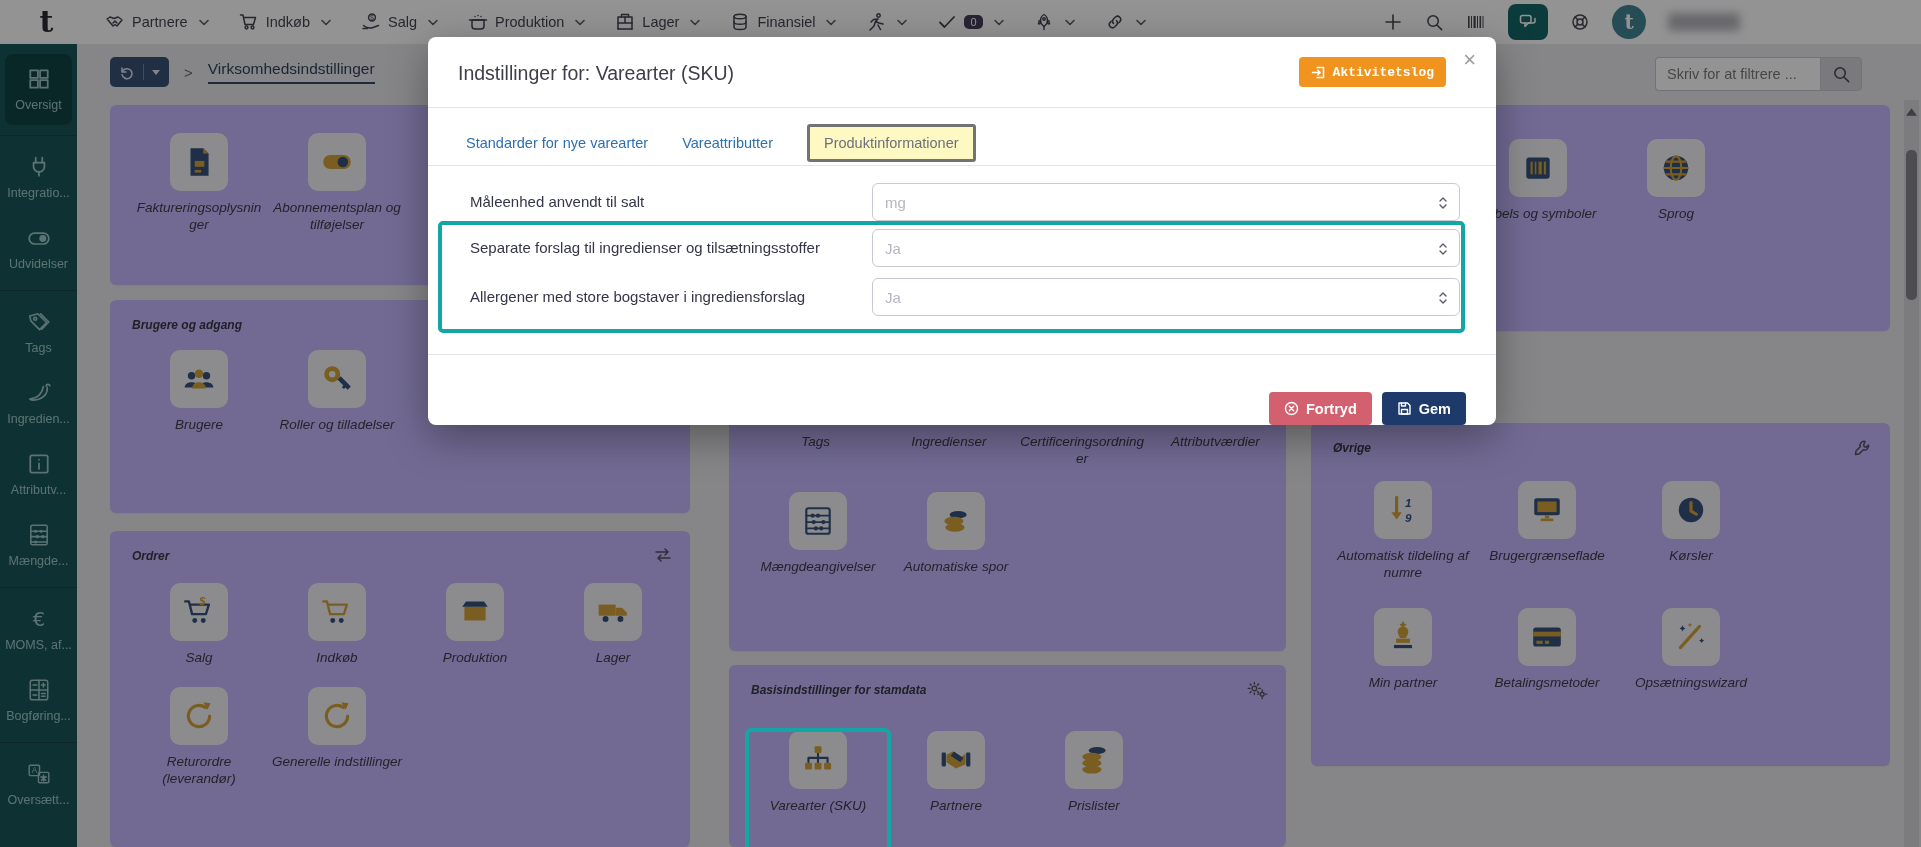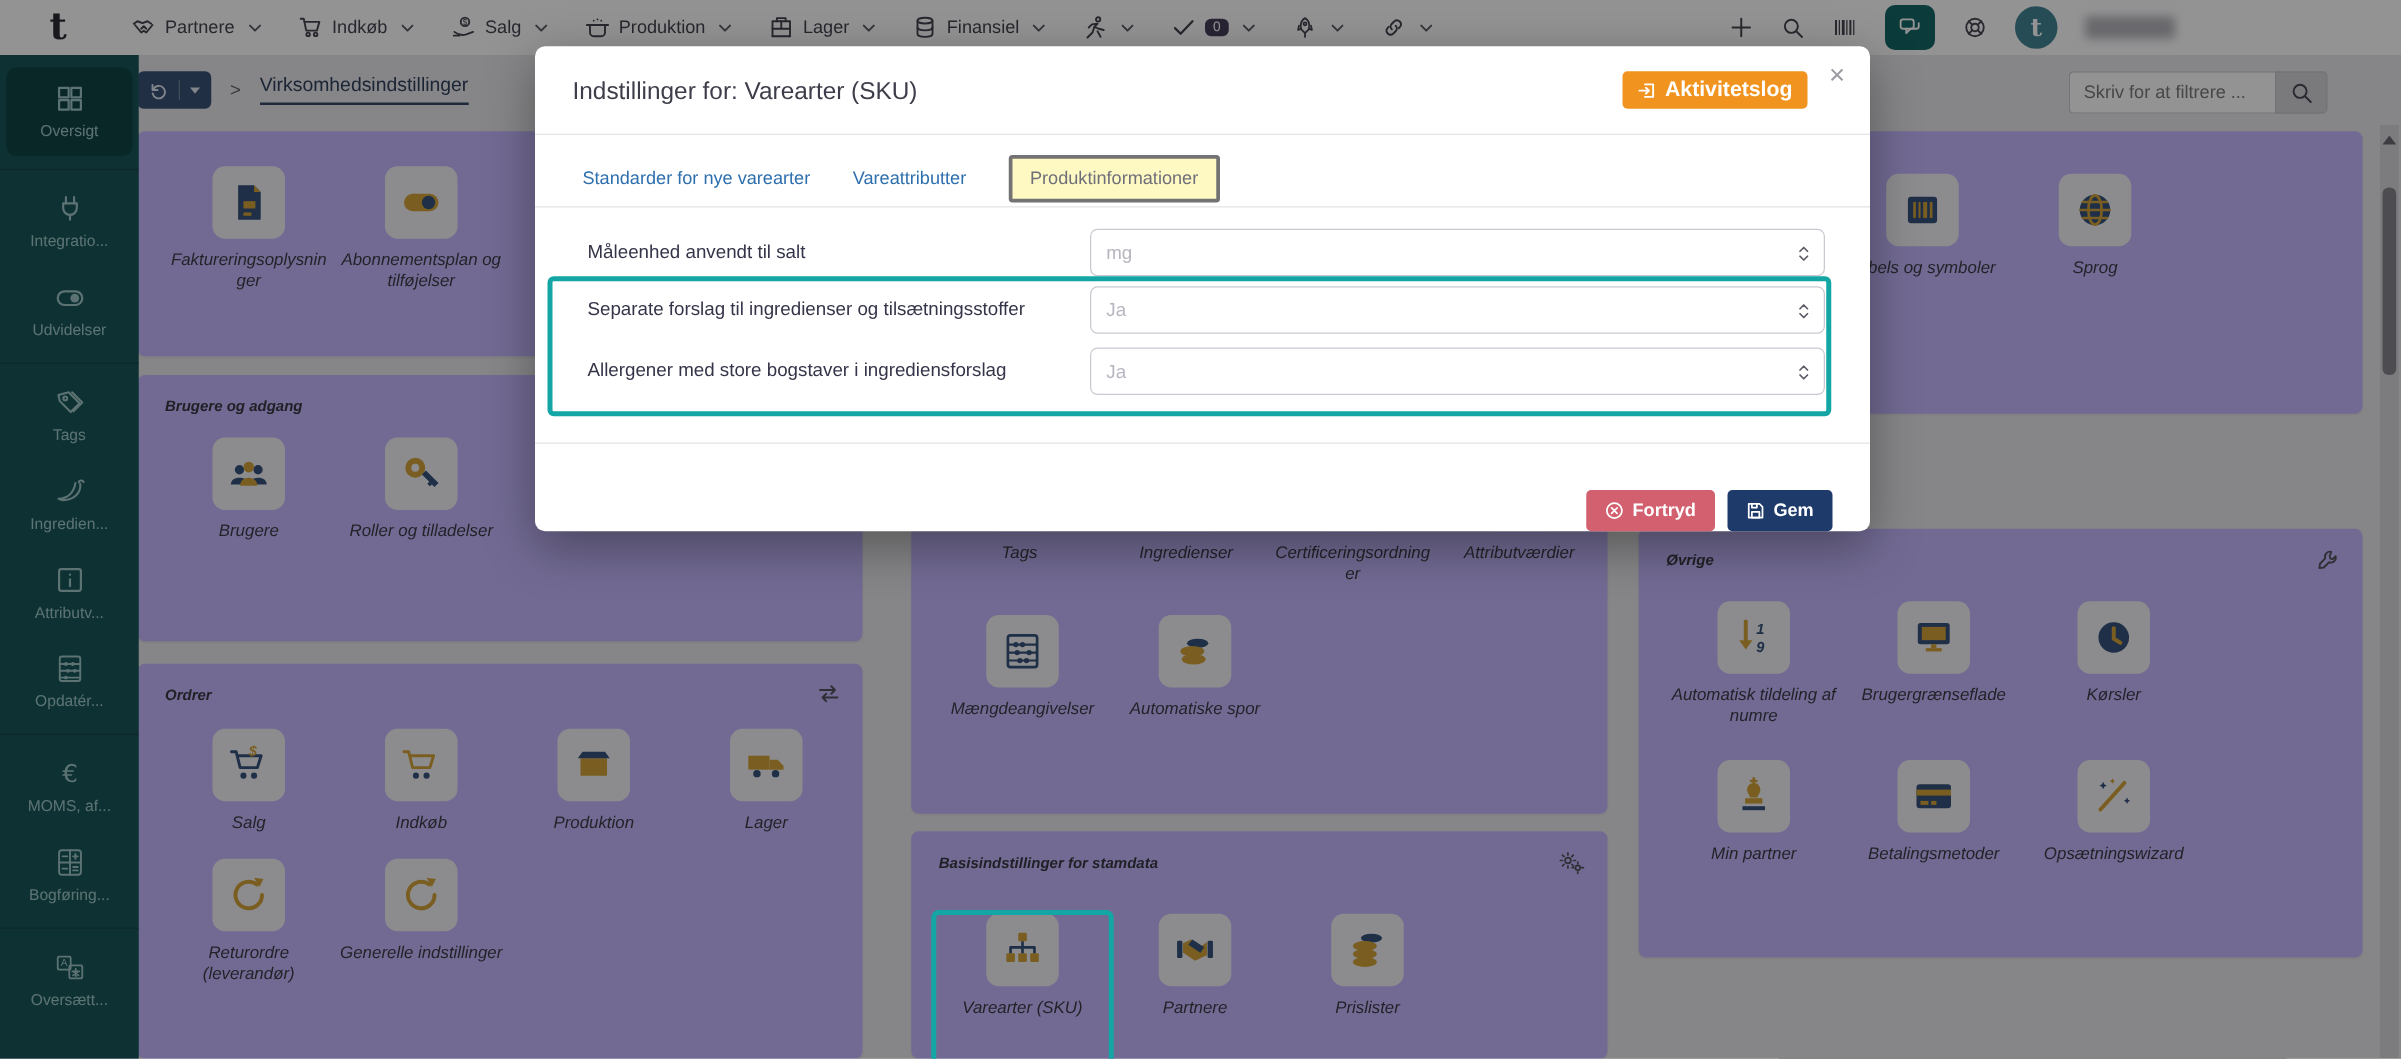--- a/index.html
+++ b/index.html
@@ -18,21 +18,21 @@
   .topnav { display:flex; align-items:center; gap:30px; margin-left:12px; }
   .nav-item { display:flex; align-items:center; gap:7px; font-size:14.5px; color:#3b3b46; cursor:pointer; }
   .nav-item .chev { color:#55555f; margin-left:4px; }
   .nav-badge { background:#3f3550; color:#fff; font-size:11px; border-radius:5px; padding:1px 6px; }
   .topbar-right { position:absolute; right:181px; top:0; height:44px; display:flex; align-items:center; gap:22px; color:#3f3f49; }
   .chat-btn { width:40px; height:36px; border-radius:8px; background:#0a6060; display:flex; align-items:center; justify-content:center; }
   .avatar { width:34px; height:34px; border-radius:50%; background:#3a7e8e; color:#fff; font-family:"DejaVu Serif",serif; font-weight:bold; font-size:20px; display:flex; align-items:center; justify-content:center; }
   .name-blur { width:72px; height:18px; background:#b3b3b8; border-radius:3px; filter:blur(4px); }
 
   
-  .sidebar { position:absolute; top:44px; left:0; width:111px; bottom:0; background:#0d4f4f; z-index:10; color:#9cc4c4; }
+  .sidebar { position:absolute; top:44px; left:0; width:77px; bottom:0; background:#0d4f4f; z-index:10; color:#9cc4c4; }
   .side-group { border-top:1px solid rgba(0,0,0,0.25); padding:6px 0; }
   .side-group:first-child { border-top:none; }
   .side-item { display:flex; flex-direction:column; align-items:center; gap:7px; padding:13px 2px; font-size:12.5px; text-align:center; cursor:pointer; }
   .side-item.active { background:#063b3b; border-radius:8px; margin:4px 5px; }
 
   
   .breadcrumb { position:absolute; left:110px; top:57px; display:flex; align-items:center; z-index:5; }
   .bc-btn { display:inline-flex; align-items:center; background:#314a6e; border-radius:5px; padding:7px 9px; gap:8px; cursor:pointer; }
   .bc-sep { width:1px; height:16px; background:rgba(255,255,255,0.28); }
   .bc-gt { color:#5c5c66; margin:0 15px; font-size:15px; }
@@ -71,21 +71,21 @@
   .scroll-up { position:absolute; top:8px; left:2px; }
   .scroll-thumb { position:absolute; top:50px; left:2px; width:11px; height:150px; background:#808086; border-radius:5px; }
 
   
   .overlay { position:absolute; inset:0; background:rgba(15,15,18,0.45); z-index:40; }
   .tour-ring { position:absolute; left:745px; top:728px; width:146px; height:125px; border:4px solid #14a5a5; border-radius:6px; z-index:45; pointer-events:none; }
 
   
   .modal { position:absolute; left:428px; top:37px; width:1068px; height:388px; background:#fff; border-radius:8px; box-shadow:0 12px 40px rgba(0,0,0,0.35); z-index:60; }
   .m-title { position:absolute; left:30px; top:25px; font-size:19.5px; color:#3e3e4b; }
-  .m-activity { position:absolute; right:50px; top:20px; height:30px; background:#f0941f; color:#fff; border:none; border-radius:4px; font-size:17px; font-weight:600; display:inline-flex; align-items:center; gap:7px; padding:12px 12px; font-family:Liberation Sans, sans-serif; cursor:pointer; }
+  .m-activity { position:absolute; right:50px; top:20px; height:30px; background:#f0941f; color:#fff; border:none; border-radius:4px; font-size:13px; font-weight:600; display:inline-flex; align-items:center; gap:7px; padding:12px 12px; font-family:Liberation Mono, monospace; cursor:pointer; }
   .m-close { position:absolute; right:20px; top:12px; font-size:22px; color:#9a9aa3; cursor:pointer; line-height:1; }
   .m-hr { position:absolute; left:0; right:0; height:1px; background:#e4e4e8; }
   .m-tabs { position:absolute; left:38px; top:84px; height:44px; display:flex; align-items:center; gap:34px; }
   .tab { font-size:14.5px; color:#2e6fae; cursor:pointer; white-space:nowrap; }
   .tab.active { color:#6f6f7a; background:#fef9c3; border:3px solid #737373; border-radius:3px; padding:8px 14px; }
   .m-label { position:absolute; left:42px; width:400px; font-size:15px; color:#35354a; line-height:38px; white-space:nowrap; }
   .m-select { position:absolute; left:444px; width:588px; height:38px; border:1px solid #c9c9d2; border-radius:6px; background:#fff; display:flex; align-items:center; padding:0 34px 0 12px; cursor:pointer; }
   .m-select-value { font-size:15px; color:#b6b6c0; }
   .m-arrows { position:absolute; right:11px; top:12px; }
   .form-ring { position:absolute; left:10px; top:184px; width:1027px; height:112px; border:4px solid #14a5a5; border-radius:5px; pointer-events:none; }
@@ -360,21 +360,21 @@
             <path d="M3.5 7.5h15M3.5 12.5h15M3.5 17.5h15"></path>
             <g fill="currentColor" stroke="none">
               <circle cx="8" cy="7.5" r="1.4"></circle>
               <circle cx="13" cy="7.5" r="1.4"></circle>
               <circle cx="9.5" cy="12.5" r="1.4"></circle>
               <circle cx="14.5" cy="12.5" r="1.4"></circle>
               <circle cx="8" cy="17.5" r="1.4"></circle>
             </g>
           </svg>
         </span>
-        <span>Opdatér...</span>
+        <span>Mængde...</span>
       </div>
     </div>
     <div class="side-group">
       <div class="side-item">
         <span>
           <svg width="24" height="24" viewBox="0 0 22 22" fill="currentColor">
             <text x="11" y="17" font-size="18" text-anchor="middle" font-family="DejaVu Sans">€</text>
           </svg>
         </span>
         <span>MOMS, af...</span>

